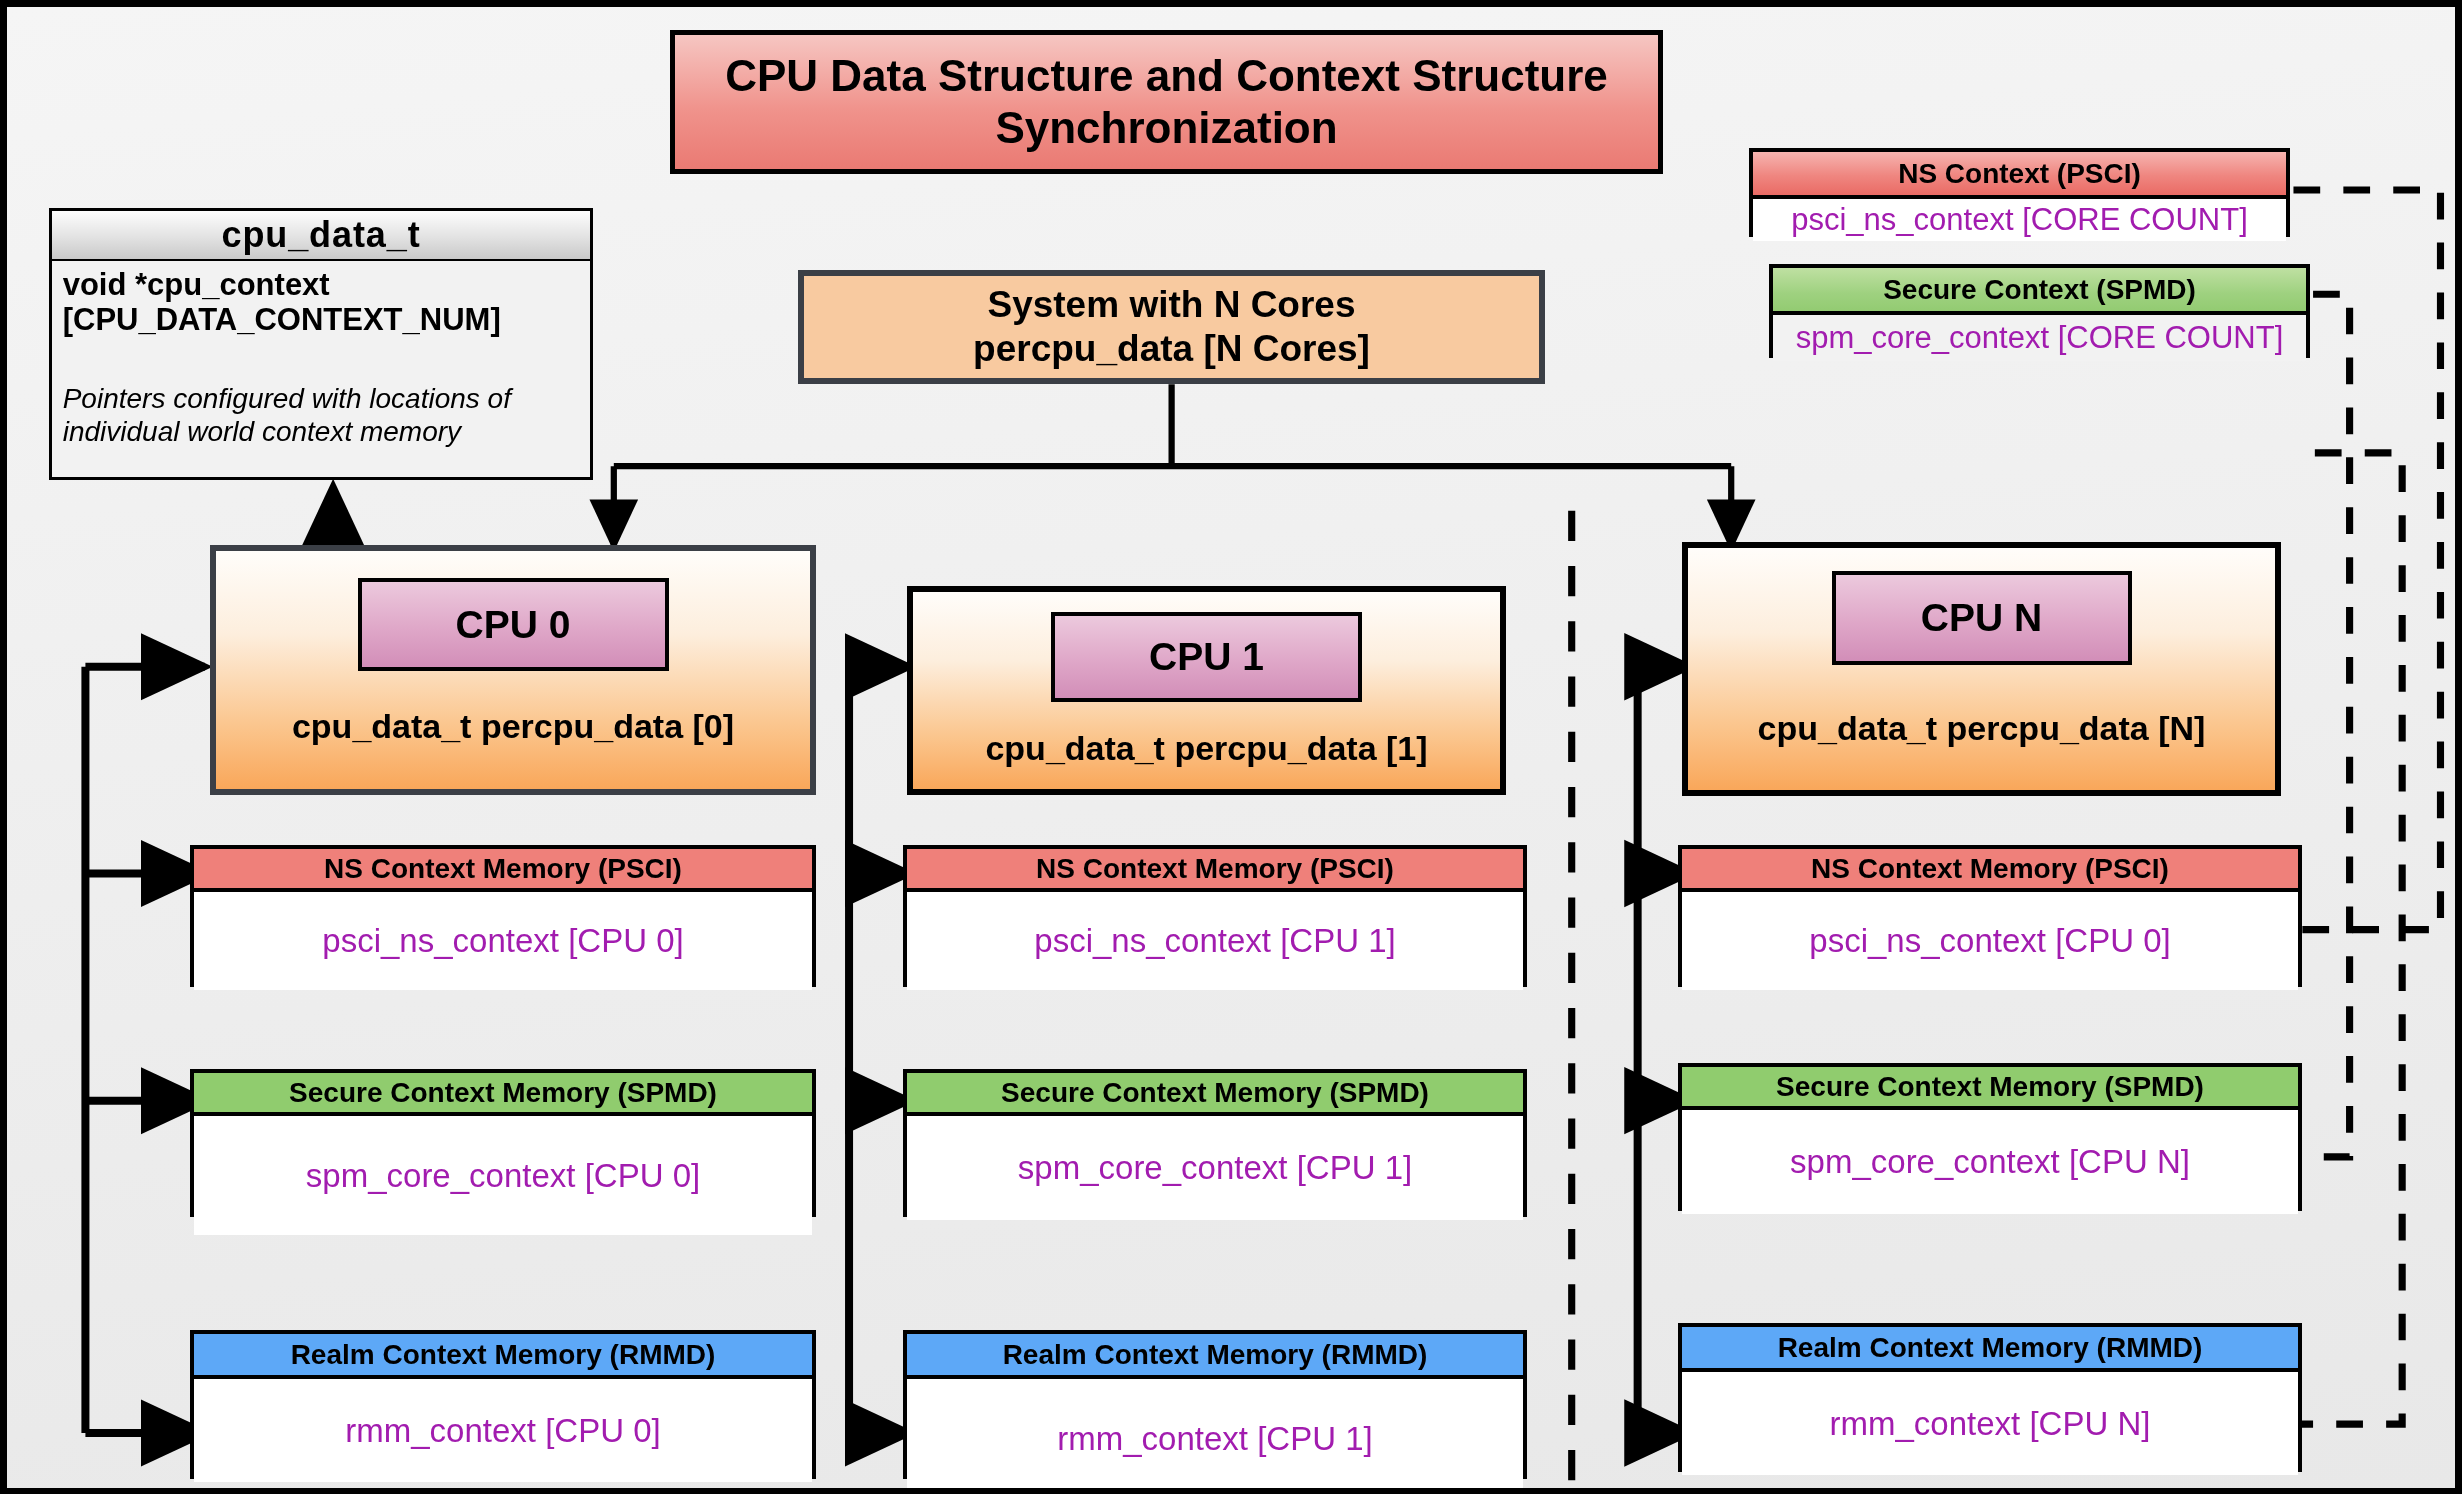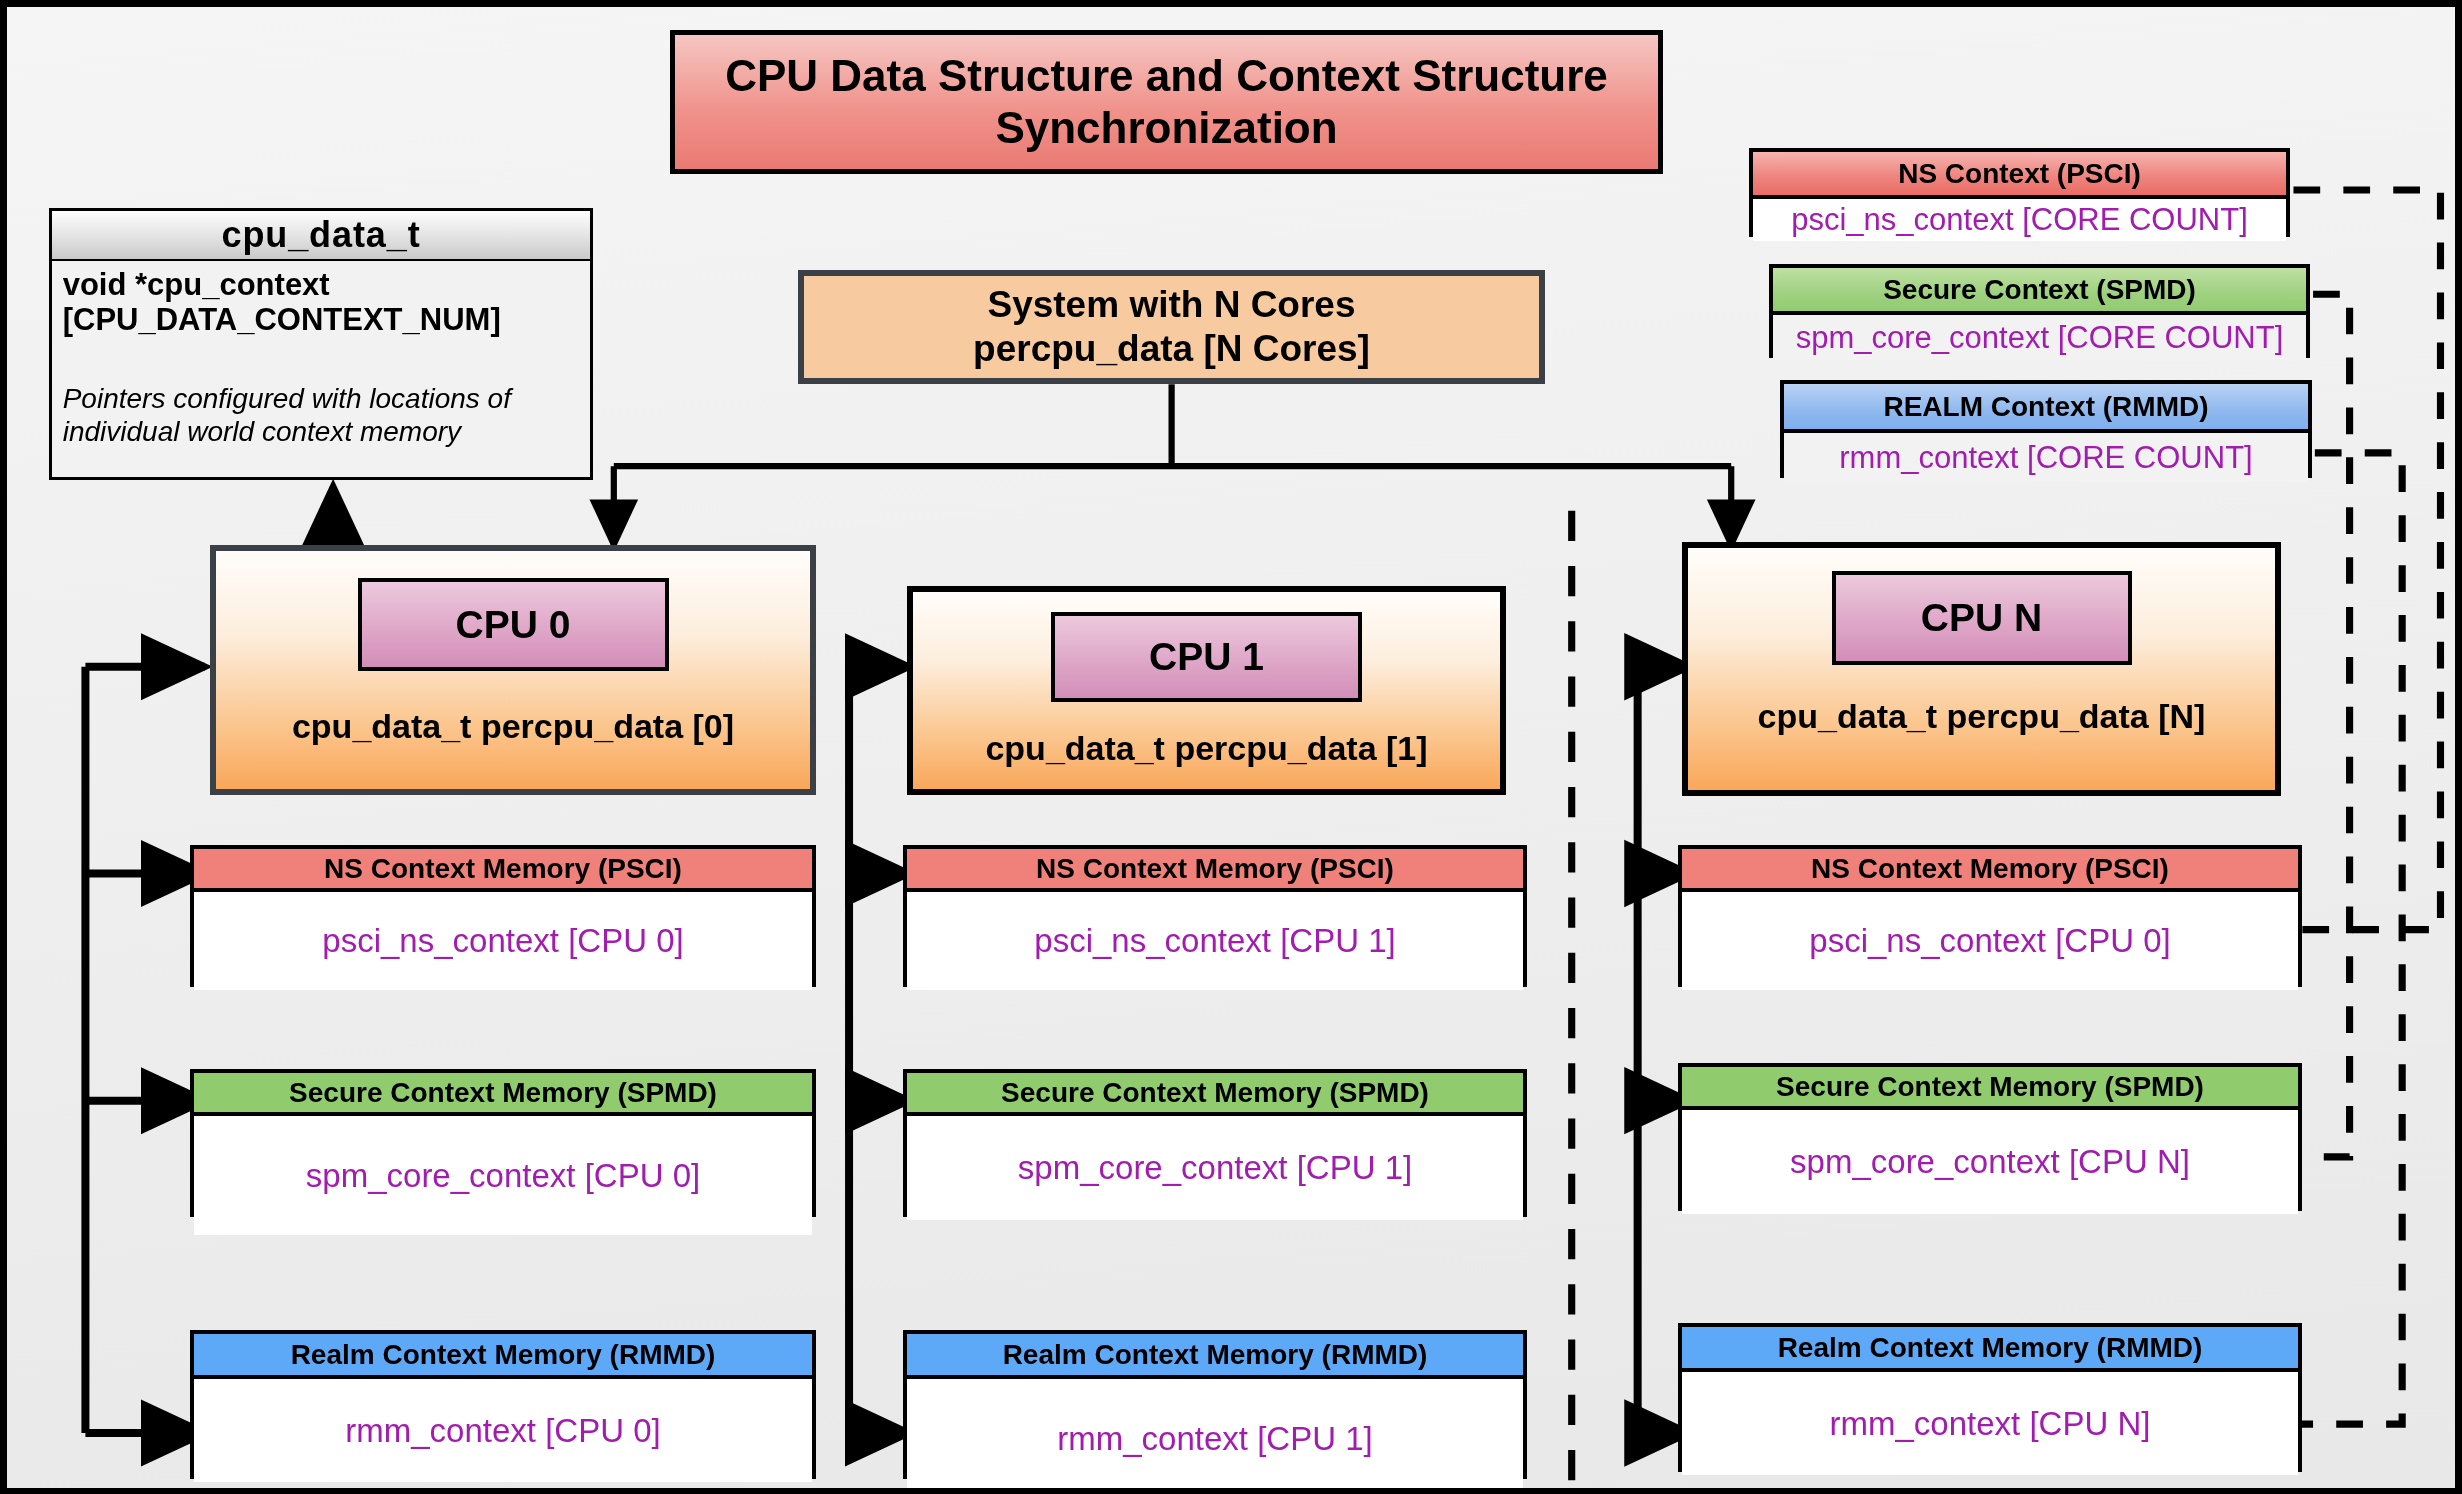--- a/index.html
+++ b/index.html
@@ -178,24 +178,20 @@
   <div class="abs card ctx" style="left:1742px;top:141px;width:541px;height:89px;">
     <div class="hd hd-ns" style="height:43px;">NS Context  (PSCI)</div>
     <div class="bd" style="height:42px;">psci_ns_context [CORE COUNT]</div>
   </div>
 
   <div class="abs card ctx" style="left:1762px;top:257px;width:541px;height:94px;">
     <div class="hd hd-sec" style="height:43px;">Secure Context (SPMD)</div>
     <div class="bd" style="height:46px;background:#f2f2f2;">spm_core_context [CORE COUNT]</div>
   </div>
 
-  <div class="abs card ctx" style="left:1773px;top:373px;width:532px;height:98px;">
-    <div class="hd hd-realm" style="height:45px;">REALM Context (RMMD)</div>
-    <div class="bd" style="height:49px;background:#f2f2f2;">rmm_context [CORE COUNT]</div>
-  </div>
 
   <div class="abs cpubox" style="left:203px;top:538px;width:606px;height:250px;">
     <div class="chip" style="margin-top:27px;width:303px;height:85px;">CPU 0</div>
     <div class="clabel" style="margin-top:36px;">cpu_data_t percpu_data [0]</div>
   </div>
 
   <div class="abs card mem" style="left:183px;top:838px;width:626px;height:142px;">
     <div class="hd hd-ns-flat" style="height:39px;">NS Context Memory (PSCI)</div>
     <div class="bd" style="height:98px;">psci_ns_context [CPU 0]</div>
   </div>
@@ -225,21 +221,21 @@
     <div class="bd" style="height:104px;">spm_core_context [CPU 1]</div>
   </div>
 
   <div class="abs card mem" style="left:896px;top:1323px;width:624px;height:149px;">
     <div class="hd hd-realm-flat" style="height:41px;">Realm Context Memory (RMMD)</div>
     <div class="bd" style="height:119px;border-radius:10px;">rmm_context [CPU 1]</div>
   </div>
 
   <div class="abs cpubox" style="left:1675px;top:535px;width:599px;height:254px;border-color:#000;">
     <div class="chip" style="margin-top:23px;width:292px;height:86px;">CPU N</div>
-    <div class="clabel" style="margin-top:32px;">cpu_data_t percpu_data [N]</div>
+    <div class="clabel" style="margin-top:44px;">cpu_data_t percpu_data [N]</div>
   </div>
 
   <div class="abs card mem" style="left:1671px;top:838px;width:624px;height:142px;">
     <div class="hd hd-ns-flat" style="height:39px;">NS Context Memory (PSCI)</div>
     <div class="bd" style="height:98px;">psci_ns_context [CPU 0]</div>
   </div>
 
   <div class="abs card mem" style="left:1671px;top:1056px;width:624px;height:148px;">
     <div class="hd hd-sec-flat" style="height:39px;">Secure Context Memory (SPMD)</div>
     <div class="bd" style="height:104px;">spm_core_context [CPU N]</div>

